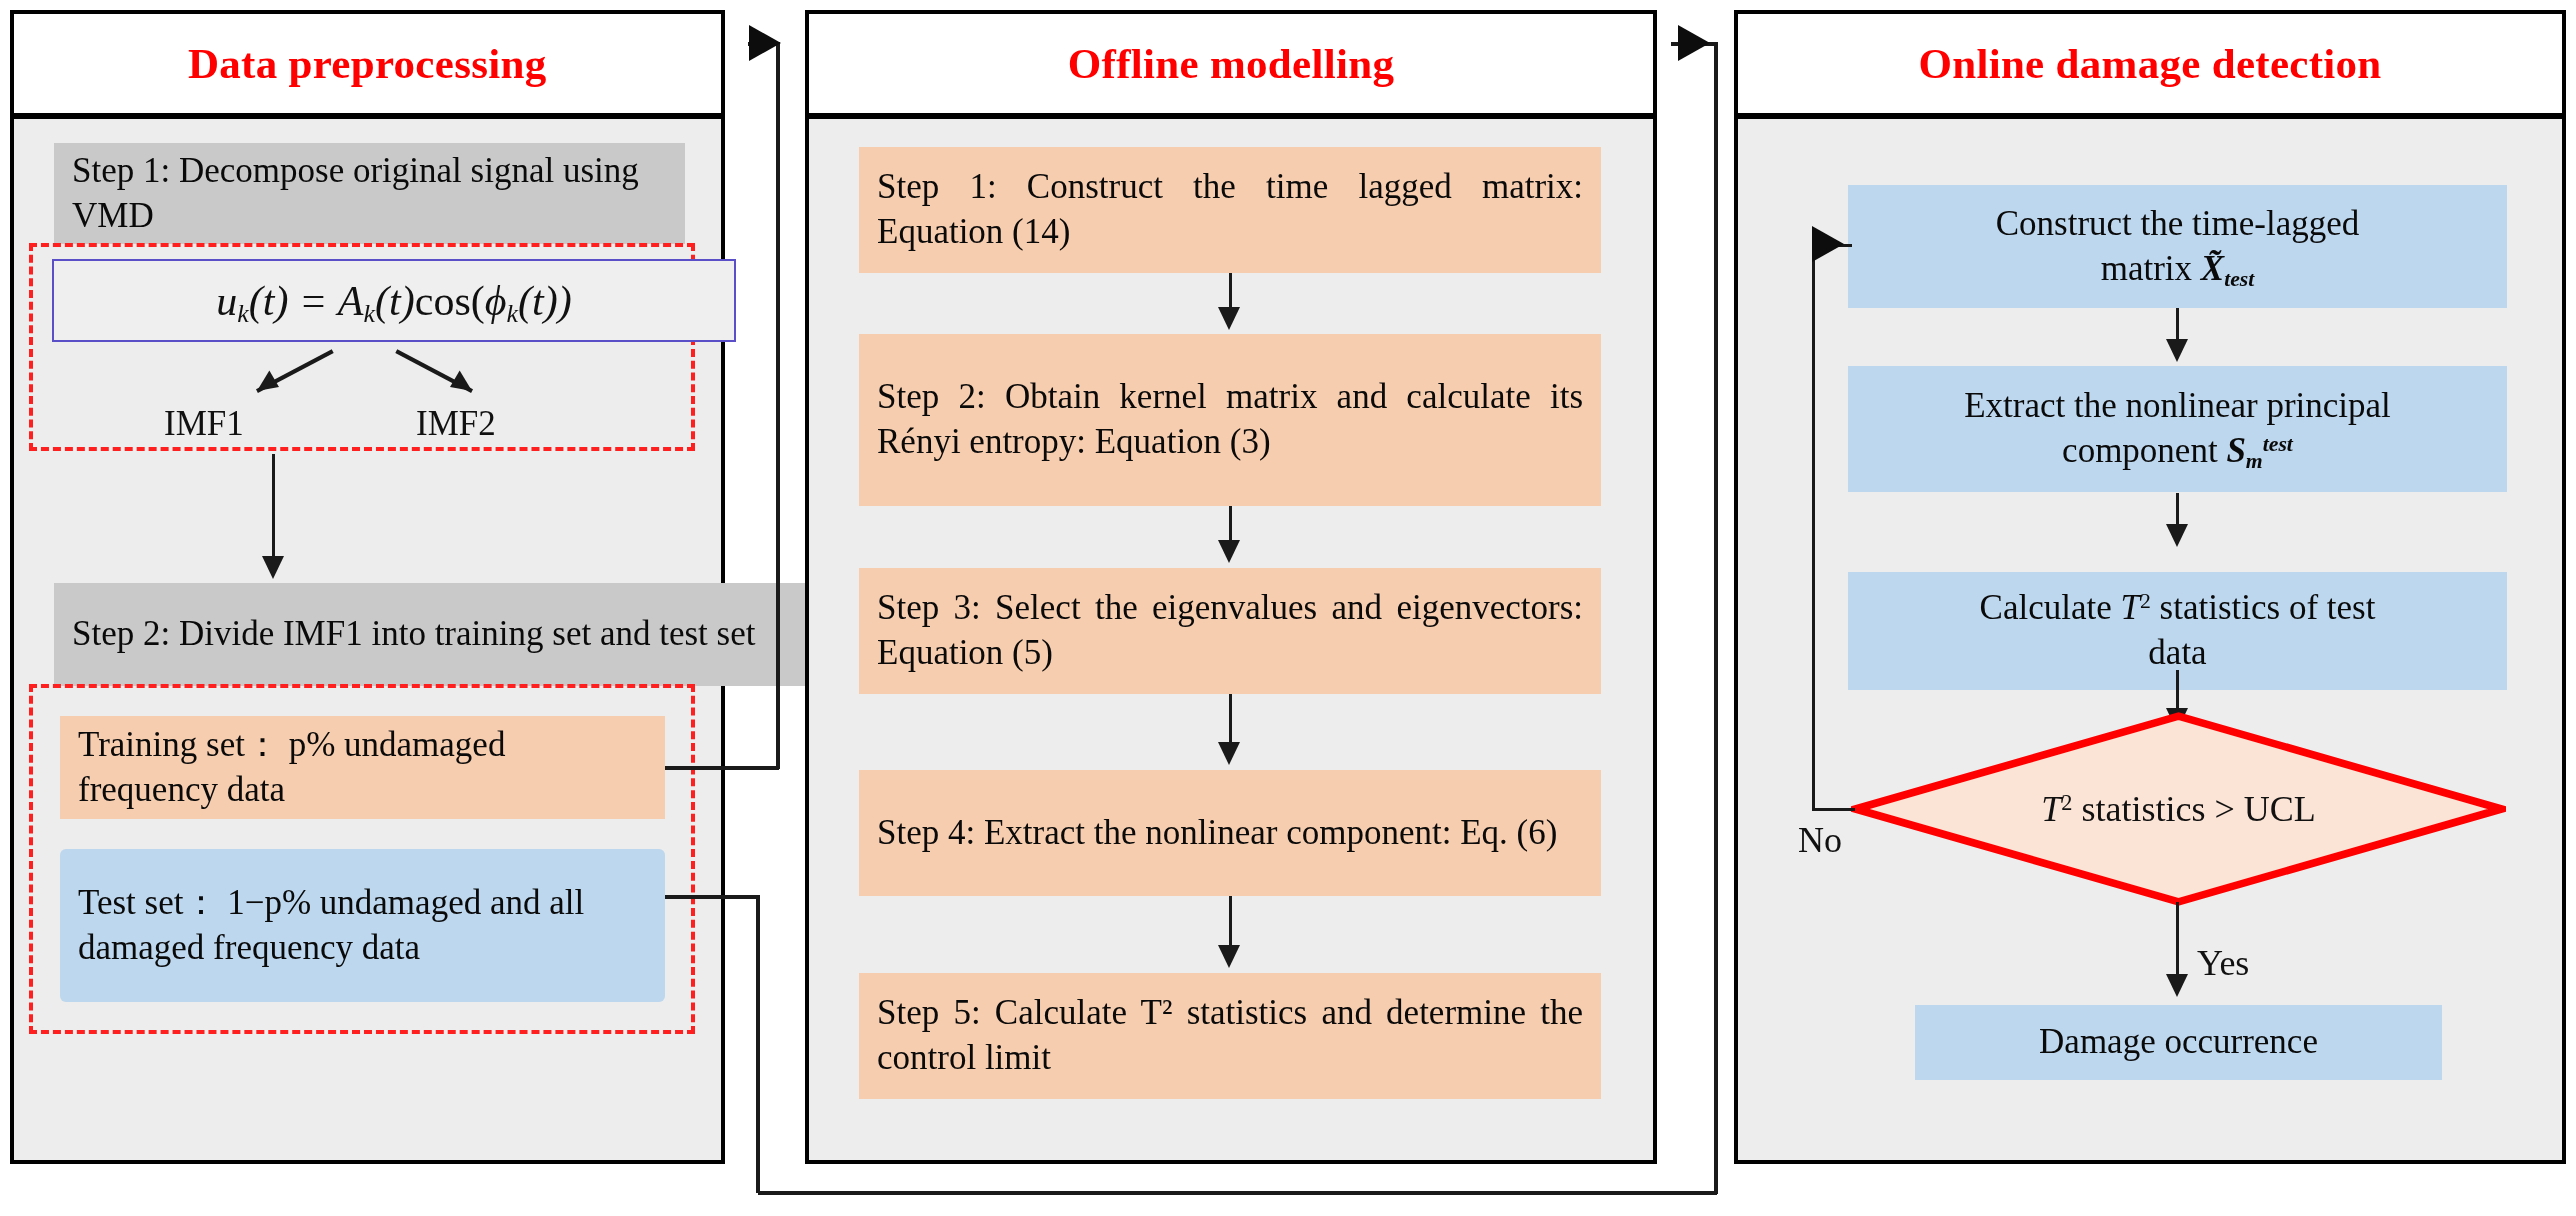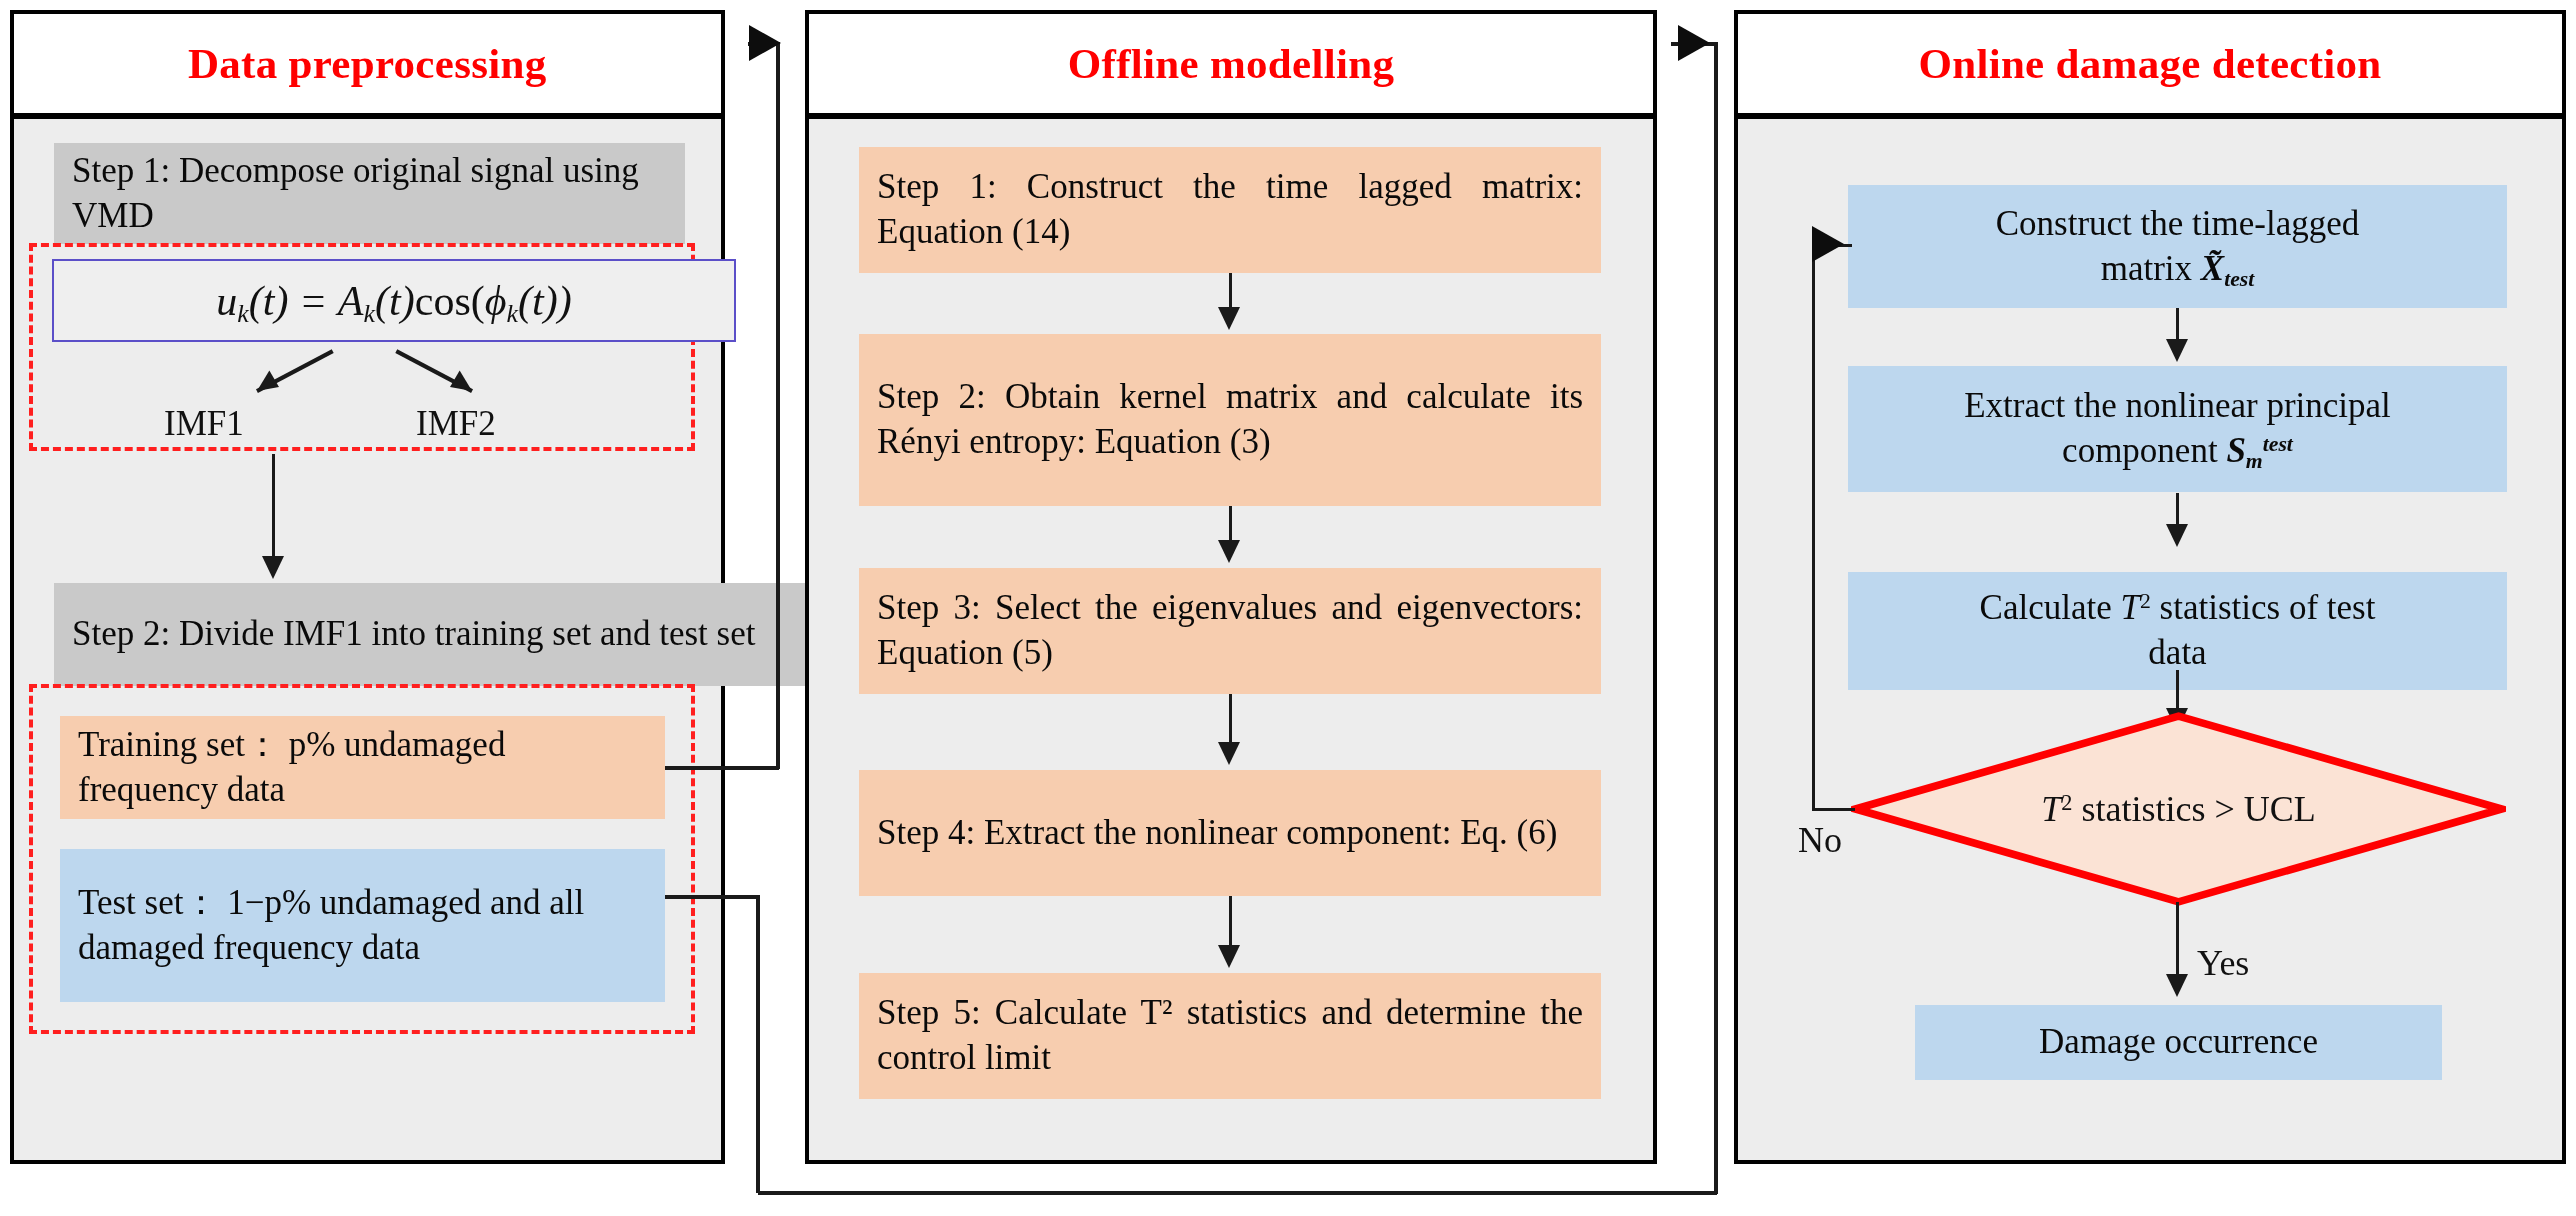--- a/index.html
+++ b/index.html
@@ -102,21 +102,21 @@
   <div class="box gray" style="left:54px;top:583px;width:756px;height:103px;">
     <span>Step 2: Divide IMF1 into training set and test set</span>
   </div>
 
   <div class="reddash" style="left:29px;top:684px;width:666px;height:350px;"></div>
 
   <div class="box peach" style="left:60px;top:716px;width:605px;height:103px;">
     <span>Training set： p% undamaged frequency data</span>
   </div>
 
-  <div class="box blue" style="left:60px;top:849px;width:605px;height:153px;">
+  <div class="box blue" style="left:60px;top:849px;width:605px;height:153px;border-radius:6px;">
     <span>Test set：  1−p% undamaged and all damaged frequency data</span>
   </div>
 
   <div class="panel" id="panel-2">
     <div class="panel-head">
       <div class="panel-title">Offline modelling</div>
     </div>
     <div class="panel-body"></div>
   </div>
 

